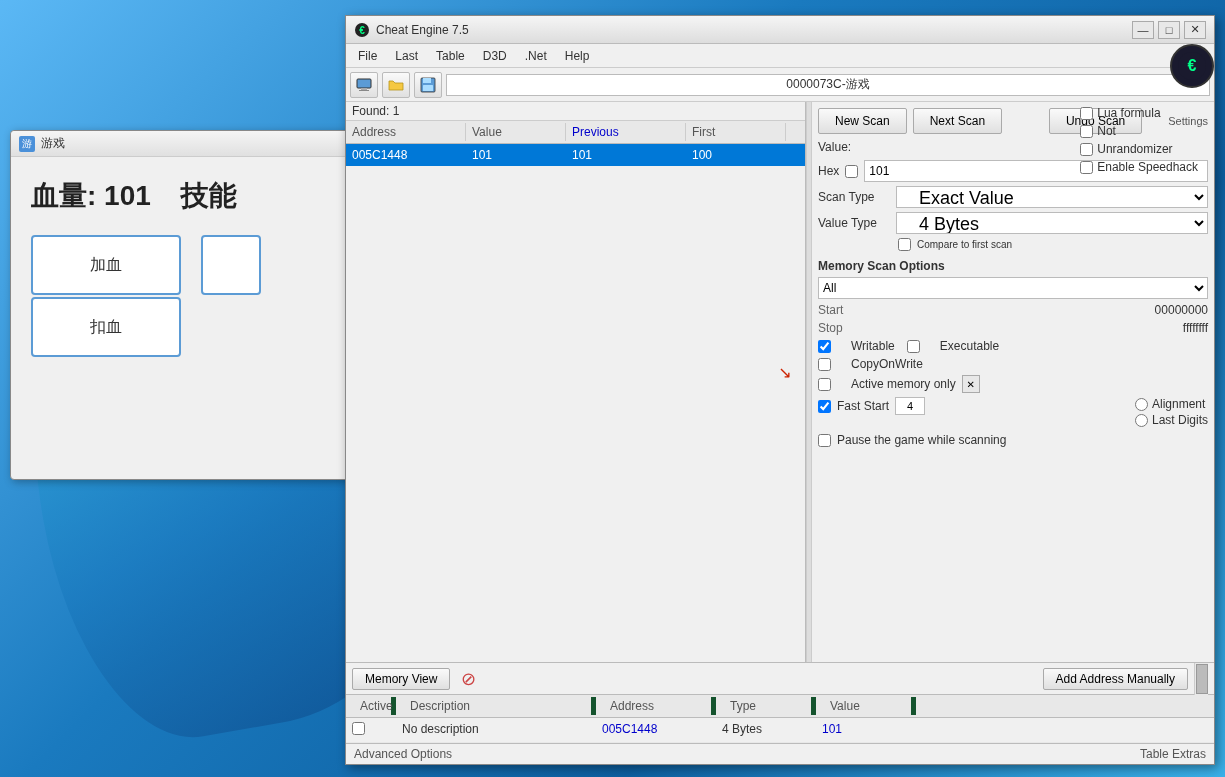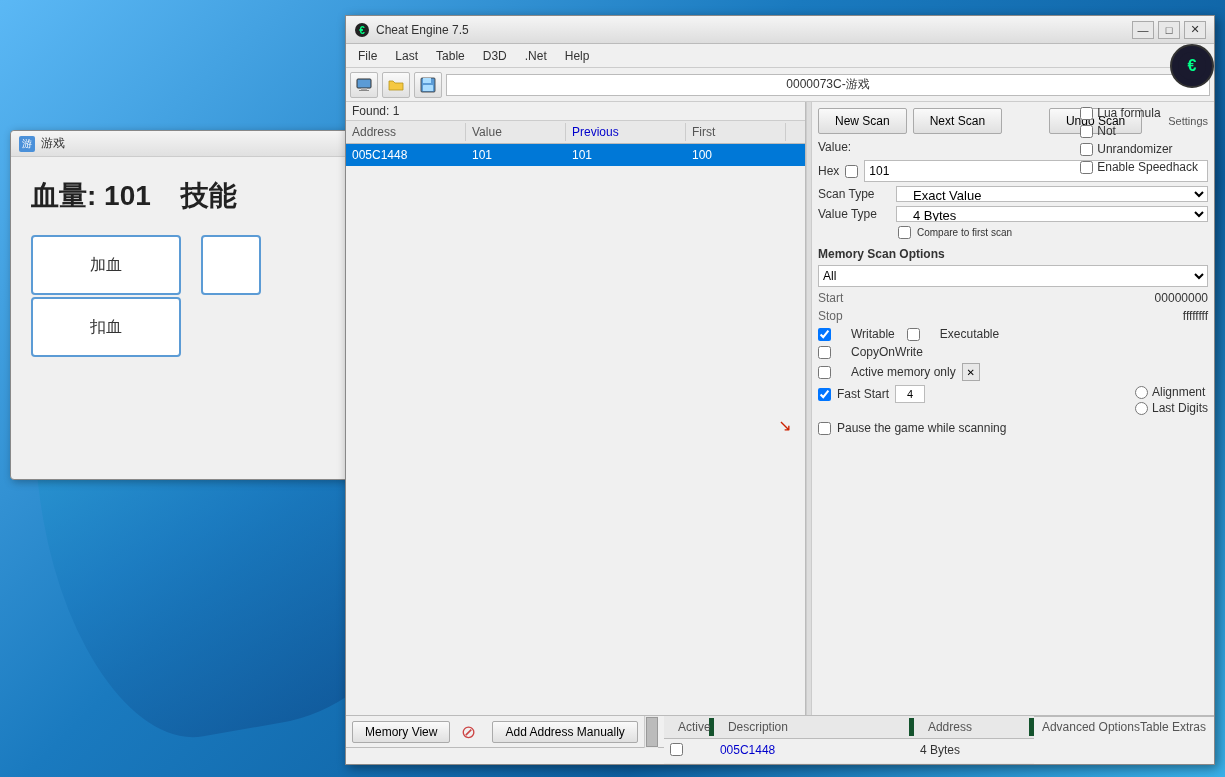--- a/index.html
+++ b/index.html
@@ -324,25 +324,25 @@
       align-items: center;
       gap: 6px;
     }
     .scan-type-label {
       font-size: 12px;
       color: #333;
       min-width: 72px;
     }
     .scan-type-select {
       flex: 1;
-      height: 16px;
+      height: 22px;
       border: 1px solid #bbb;
-      font-size: 13px;
+      font-size: 18px;
       background: white;
-      padding: 0 12px;
+      padding: 0 18px;
     }
 
     .compare-row {
       display: flex;
       align-items: center;
       gap: 6px;
       padding-left: 80px;
     }
     .compare-cb { cursor: pointer; }
     .compare-label { font-size: 10px; color: #333; }
@@ -428,21 +428,21 @@
       display: flex;
       align-items: center;
       gap: 4px;
     }
     .right-cb-item label { font-size: 12px; color: #333; cursor: pointer; }
 
     
     .ce-bottom {
       border-top: 1px solid #bbb;
       display: flex;
-      flex-direction: row;
+      flex-direction: column;
     }
     .ce-bottom-toolbar {
       display: flex;
       align-items: center;
       padding: 4px 6px;
       gap: 6px;
       background: #f0f0f0;
       border-bottom: 1px solid #bbb;
       height: 32px;
     }
@@ -819,20 +819,21 @@
         <div class="addr-table-header-cell">Active</div>
         <div class="addr-table-header-cell">Description</div>
         <div class="addr-table-header-cell">Address</div>
         <div class="addr-table-header-cell">Type</div>
         <div class="addr-table-header-cell">Value</div>
       </div>
       <div class="addr-table-row">
         <div class="addr-table-cell">
           <input type="checkbox" style="">
         </div>
+        <div class="addr-table-cell">No description</div>
         <div class="addr-table-cell addr">005C1448</div>
         <div class="addr-table-cell">4 Bytes</div>
         <div class="addr-table-cell val">101</div>
       </div>
     </div>
 
     <div class="ce-footer">
       <span class="ce-footer-link">Advanced Options</span>
       <span class="ce-footer-link">Table Extras</span>
     </div>

